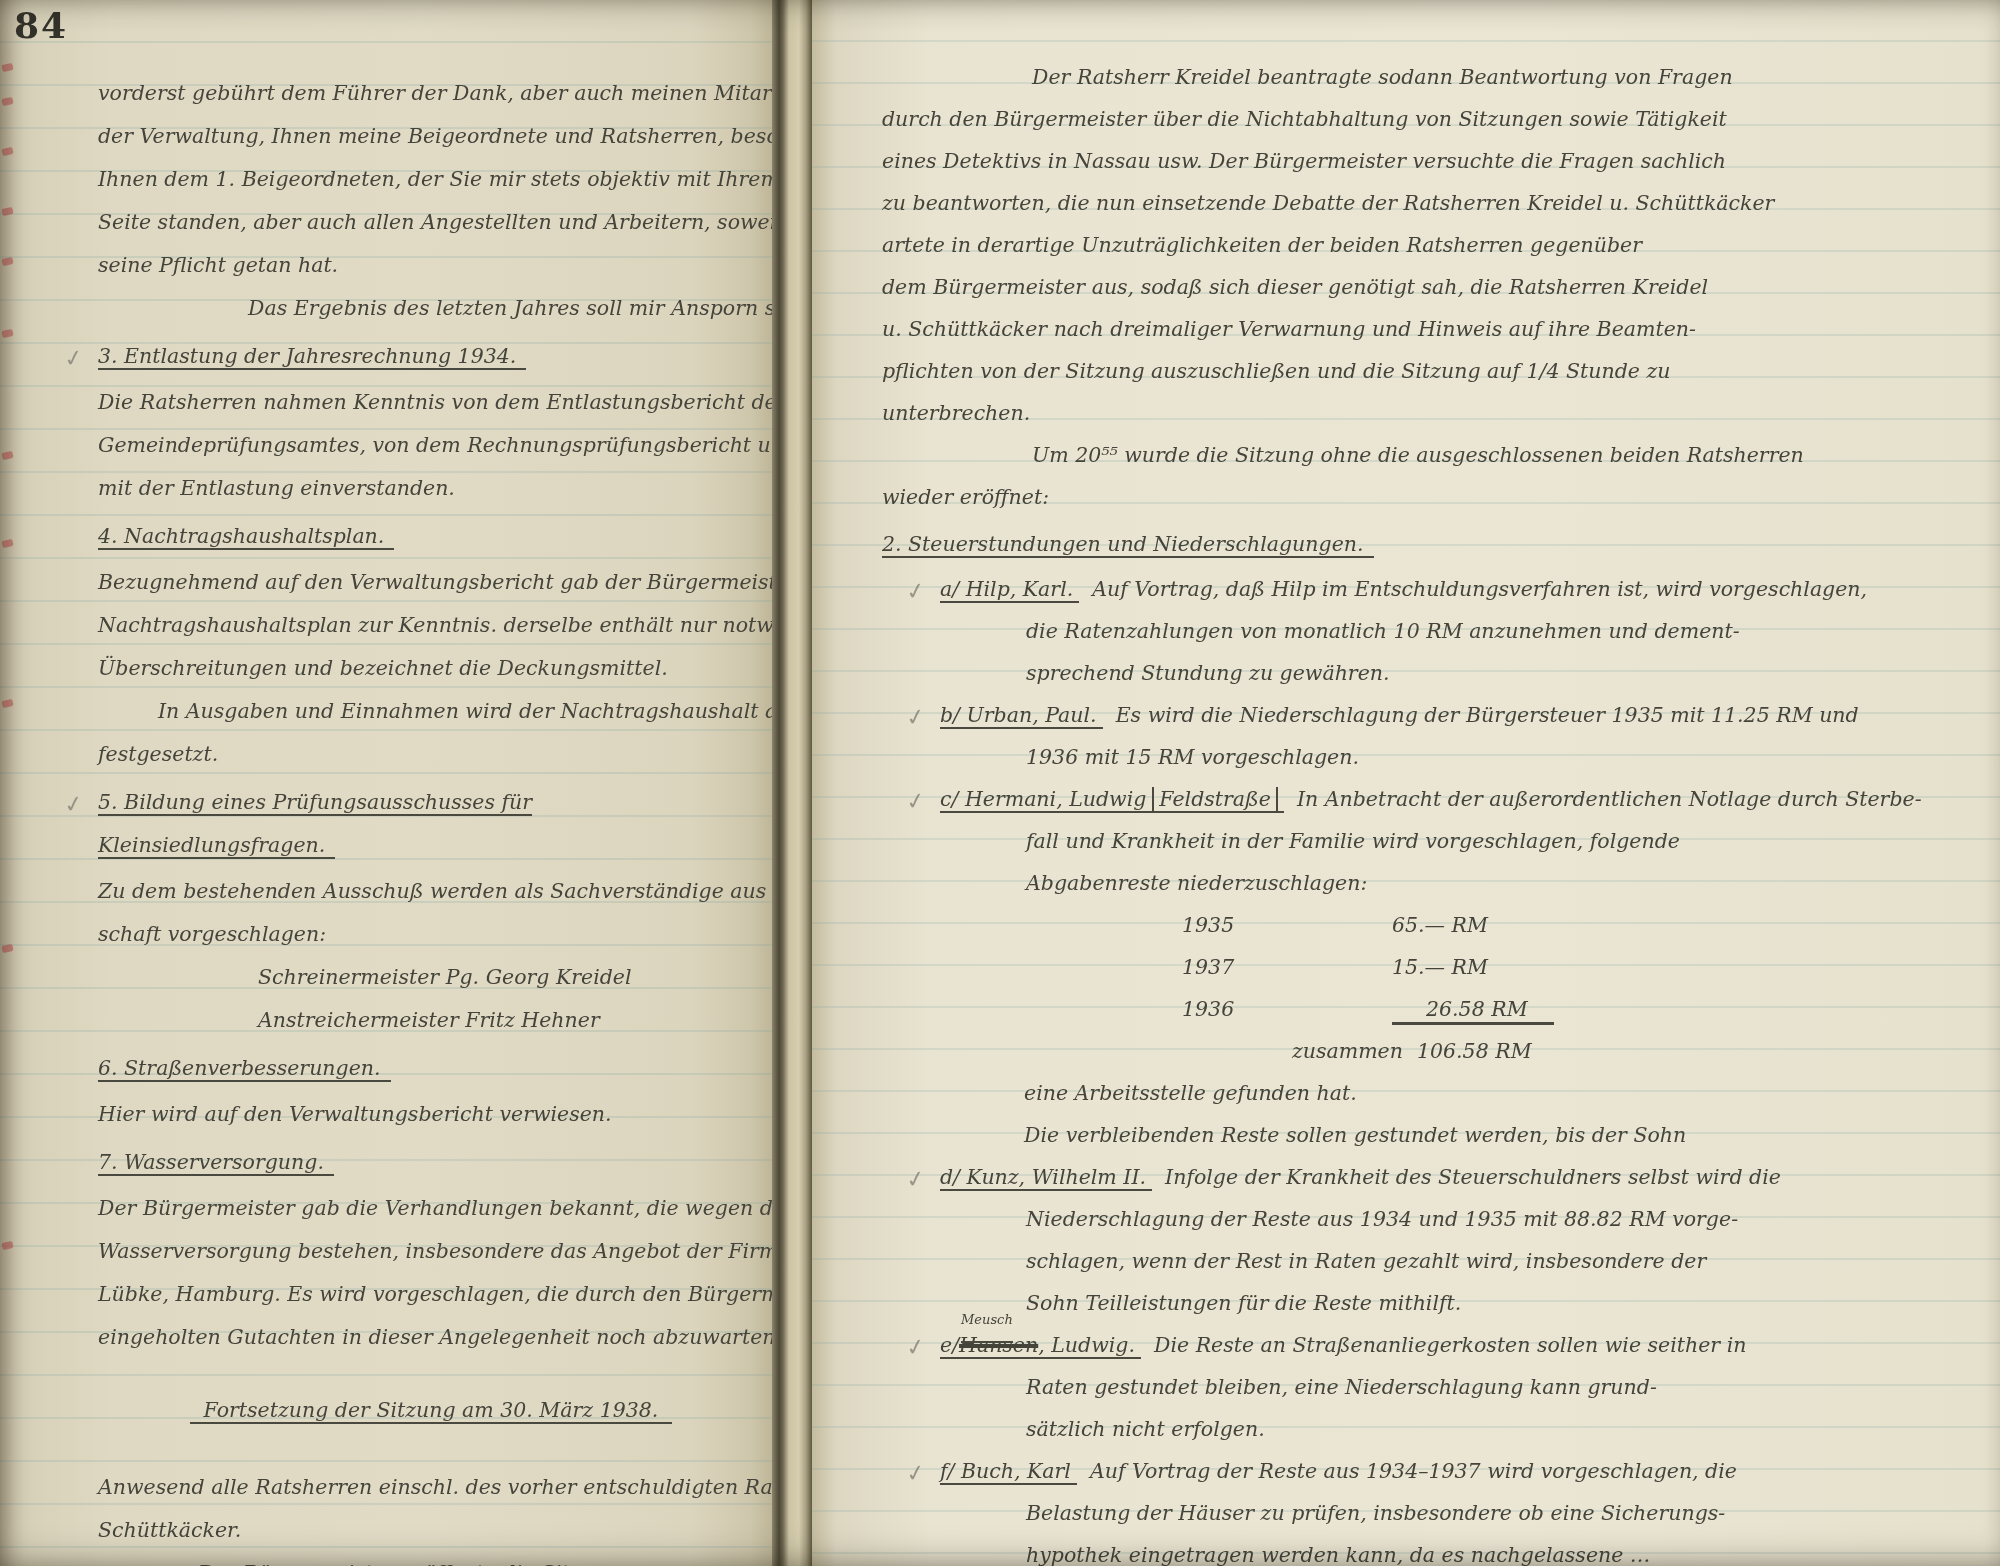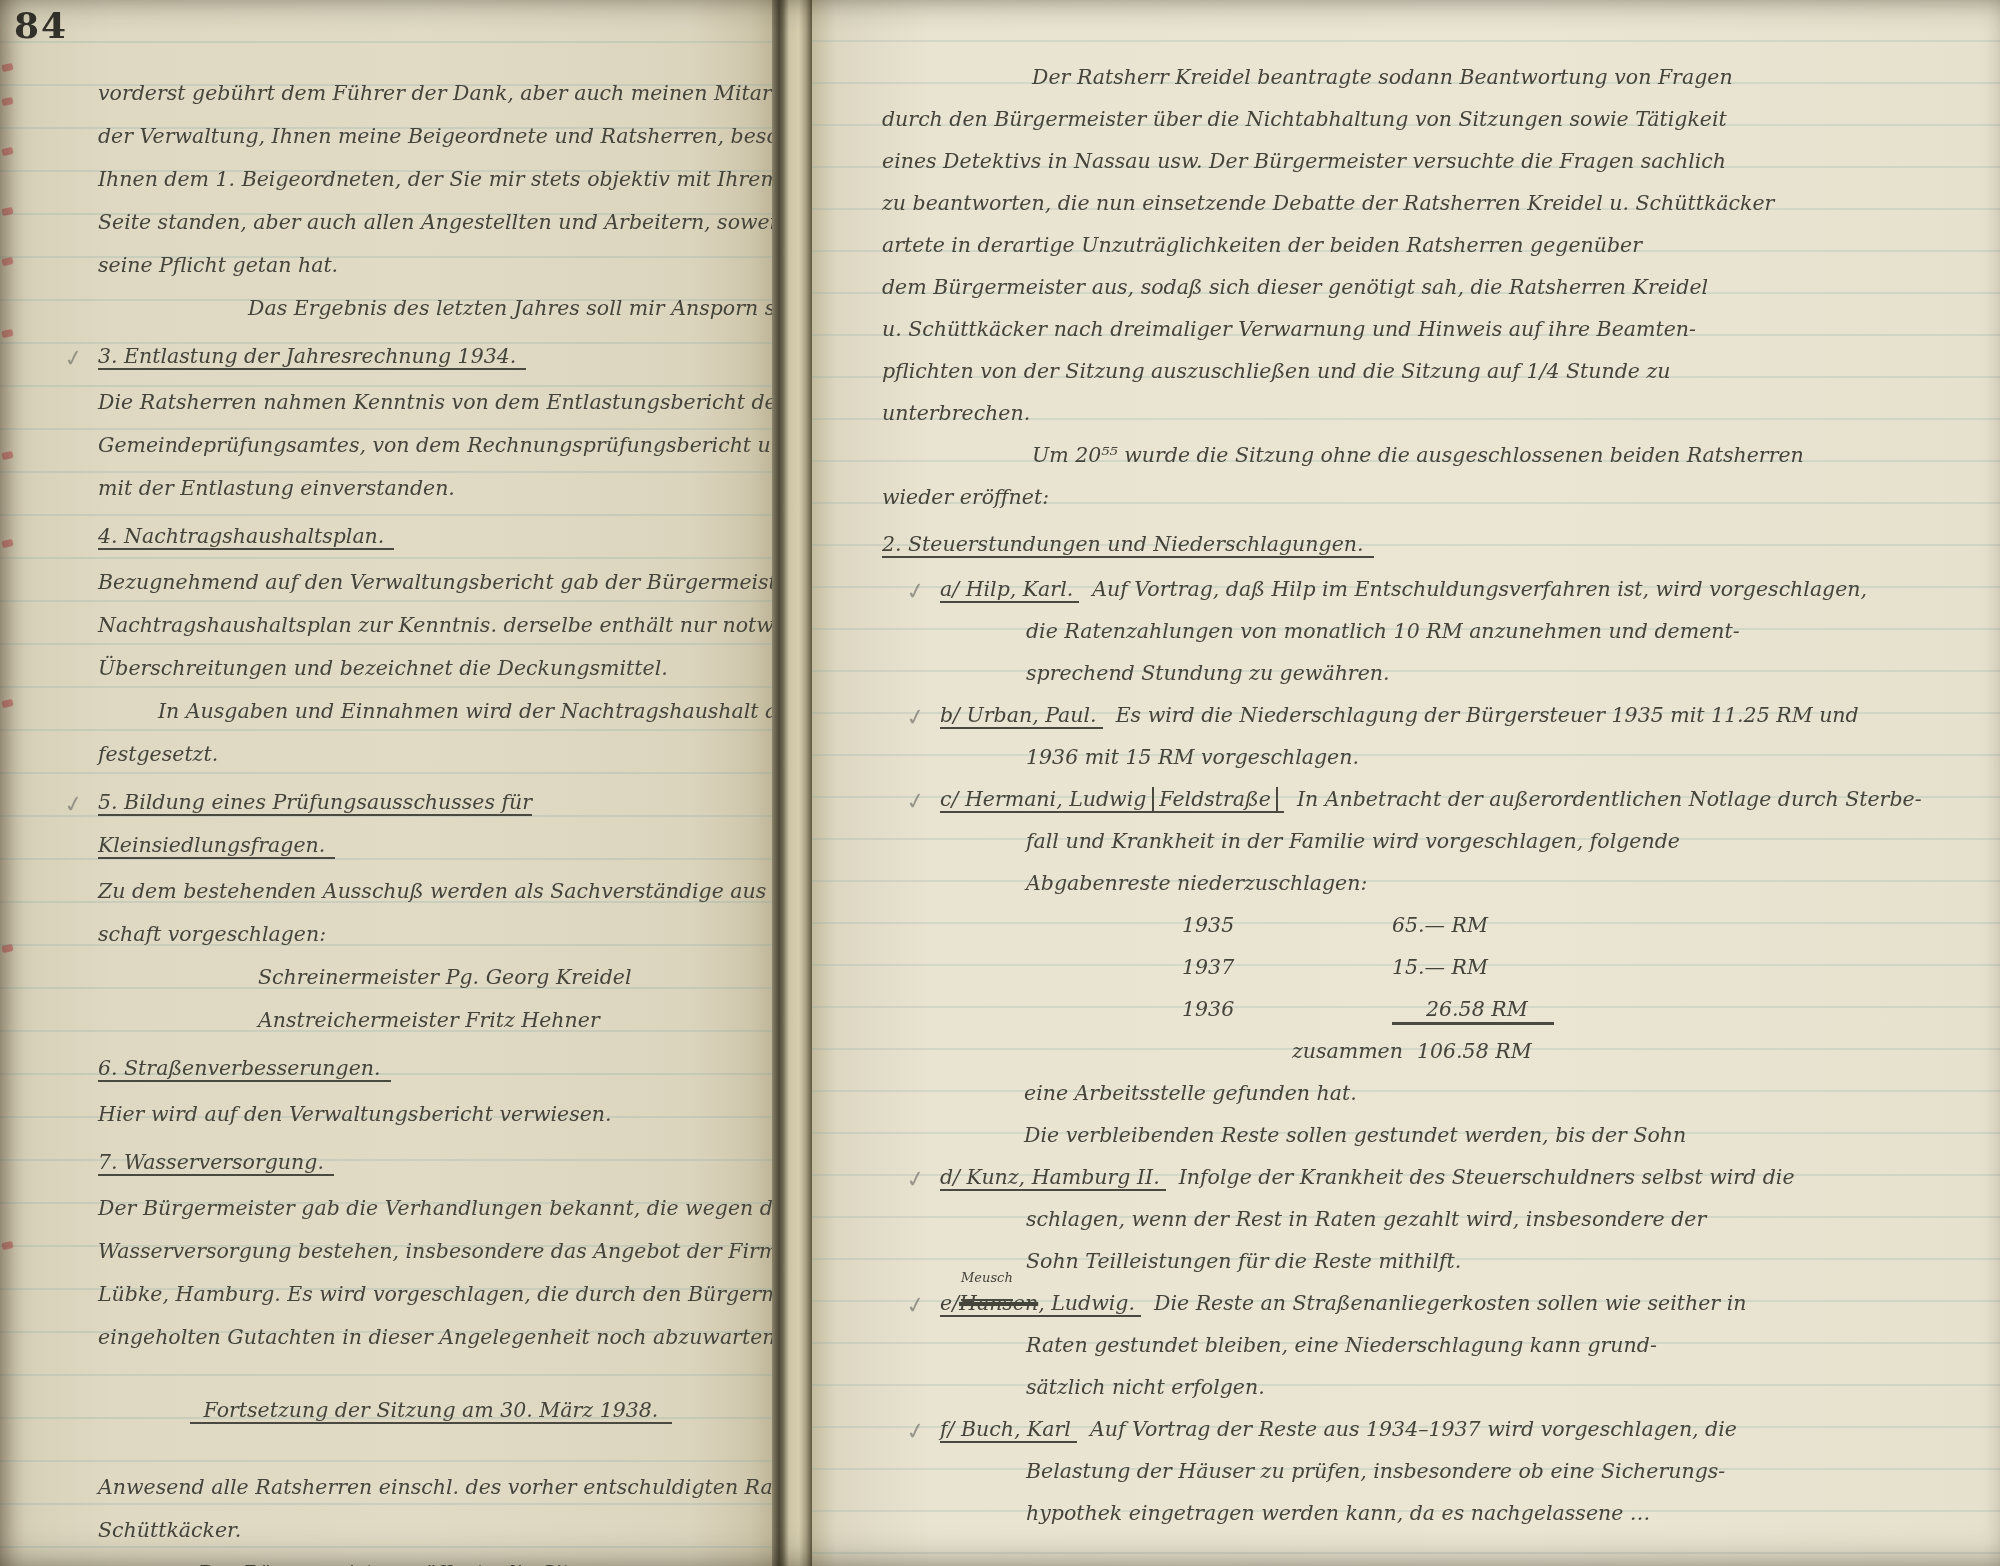--- a/index.html
+++ b/index.html
@@ -159,21 +159,22 @@
           <div class="vrow"><span class="vyear">1937</span><span class="vamt">15.— RM</span></div>
           <div class="vrow"><span class="vyear">1936</span><span class="vamt">26.58 RM</span></div>
         </div>
         <div class="vsum"><span class="vsumlbl">zusammen</span><span class="vamt">106.58 RM</span></div>
         <div class="cpara">
           <div class="line">eine Arbeitsstelle gefunden hat.</div>
           <div class="line">Die verbleibenden Reste sollen gestundet werden, bis der Sohn</div>
         </div>
         <div class="entry">
           <span class="check">✓</span>
-          <div class="line first"><span class="elabel"><span>d/ Kunz, Hamburg II.</span></span>&nbsp;&nbsp;<span class="etext">Infolge der Krankheit des Steuerschuldners selbst wird die</span></div>
+          <div class="line first"><span class="elabel"><span>d/ Kunz, Wilhelm II.</span></span>&nbsp;&nbsp;<span class="etext">Infolge der Krankheit des Steuerschuldners selbst wird die</span></div>
+          <div class="line rest">Niederschlagung der Reste aus 1934 und 1935 mit 88.82 RM vorge-</div>
           <div class="line rest">schlagen, wenn der Rest in Raten gezahlt wird, insbesondere der</div>
           <div class="line rest">Sohn Teilleistungen für die Reste mithilft.</div>
         </div>
         <div class="entry">
           <span class="check">✓</span>
           <div class="line first"><span class="elabel"><span>e/</span><span class="stack"><span class="above">Meusch</span><span class="struck">Hansen</span></span><span>, Ludwig.</span></span>&nbsp;&nbsp;<span class="etext">Die Reste an Straßenanliegerkosten sollen wie seither in</span></div>
           <div class="line rest">Raten gestundet bleiben, eine Niederschlagung kann grund-</div>
           <div class="line rest">sätzlich nicht erfolgen.</div>
         </div>
         <div class="entry">

